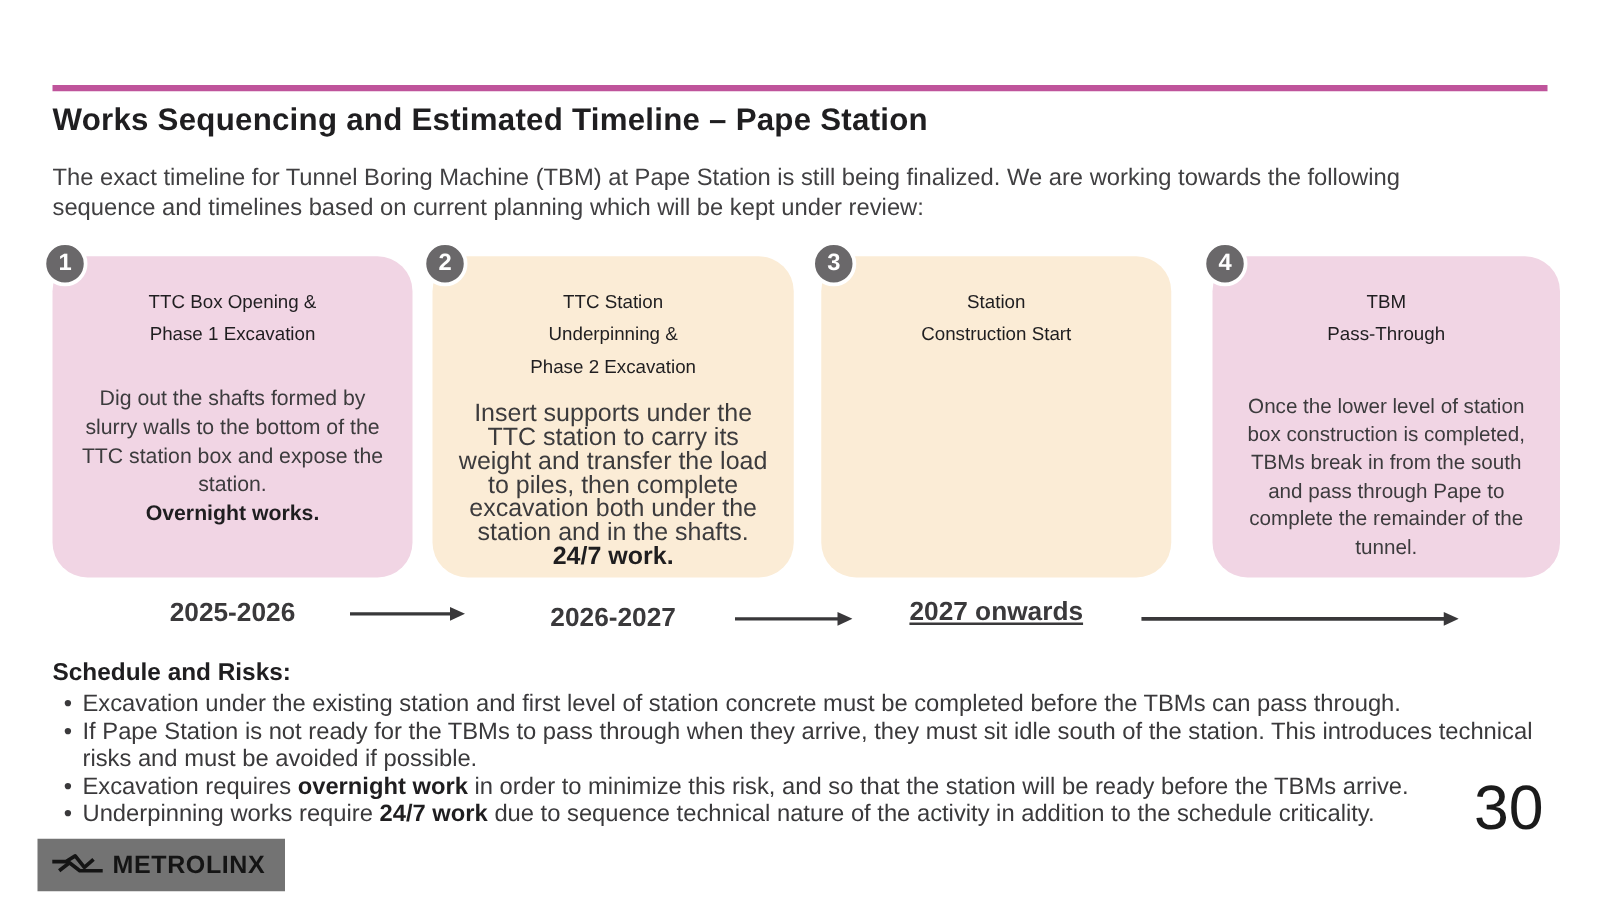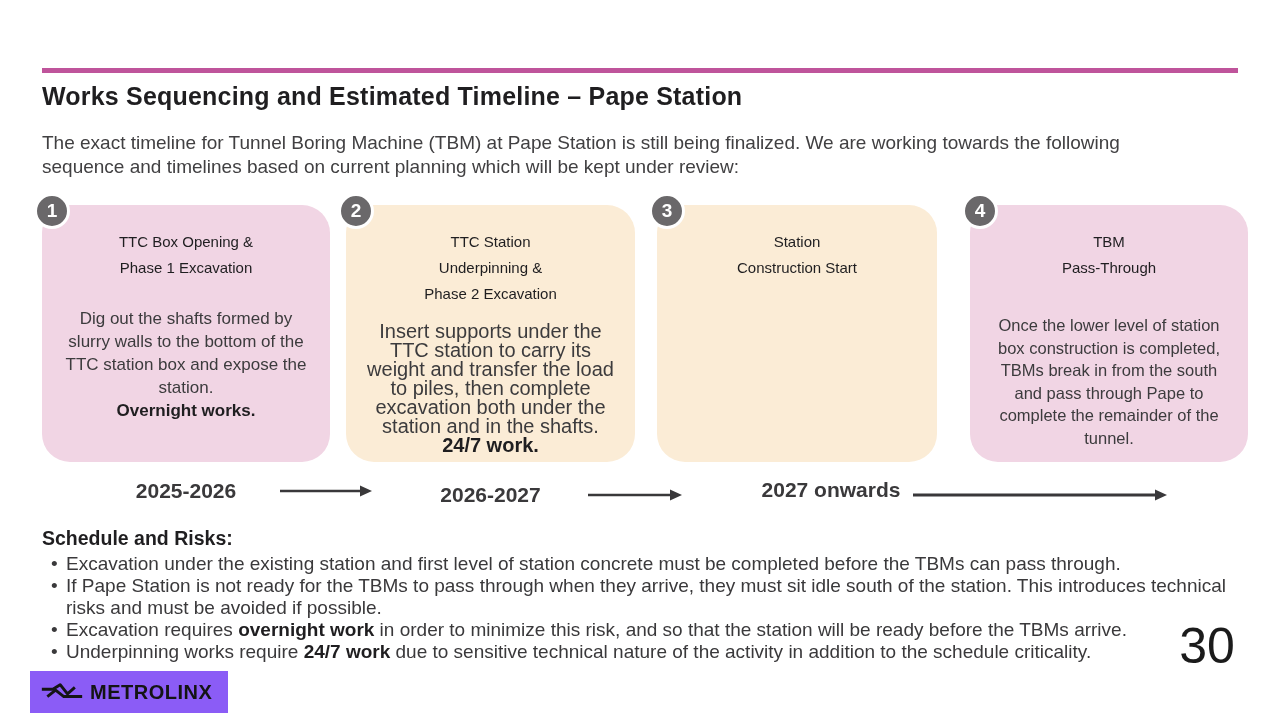--- a/index.html
+++ b/index.html
@@ -34,33 +34,33 @@
   .card1 .card-body { margin-top:26px; font-size:17px;   line-height:23px; }
   .card2 .card-body { margin-top:15px; font-size:20px; line-height:19px; }
   .card3 .card-body { margin-top:33px; font-size:16.5px; line-height:22.5px; }
   .card4 .card-body { margin-top:33px; font-size:16.5px; line-height:22.5px; }
   .card-emph { display:block; color:#1f1e20; }
 
   
   .tl-label { position:absolute; text-align:center; font-size:21px; font-weight:bold; color:#3a393b; }
   .tl-1 { left:42px;  width:288px; top:479px; }
   .tl-2 { left:346px; width:289px; top:483px; }
-  .tl-3 { left:691px; width:280px; top:478px; }
+  .tl-3 { left:657px; width:280px; top:478px;text-decoration:underline; }
   .arrow { position:absolute; }
 
   
   .risks { position:absolute; left:42px; top:527px; width:1200px; color:#3a393b; }
   .risks-heading { font-size:19.5px; font-weight:bold; color:#1f1e20; margin-bottom:3px; }
   .bullet { display:flex; font-size:19px; line-height:22px; }
   .b-marker { width:24px; padding-left:9px; flex:none; }
   .b-text { flex:1; }
   .b-text b { color:#1f1e20; }
 
   
-  .logo-box { position:absolute; left:30px; top:671px; width:198px; height:42px; background:#8b5cf6;
+  .logo-box { position:absolute; left:30px; top:671px; width:198px; height:42px; background:#737373;
               display:flex; align-items:center; padding-left:10px; }
   .logo-text { font-size:20px; font-weight:bold; letter-spacing:0.5px; color:#141414; margin-left:6px; }
   .page-num { position:absolute; left:1172px; top:617px; width:70px; text-align:center;
               font-size:50px; font-weight:400; color:#1b1b1b; font-family:"Liberation Sans",sans-serif; }
 </style>
 </head>
 <body>
 
 <div class="slide">
 
@@ -131,21 +131,21 @@
       <span class="b-text"><span>If Pape Station is not ready for the TBMs to pass through when they arrive, they must sit idle south of the station. This introduces technical risks and must be avoided if possible.</span><b></b><span></span></span>
     </div>
 
     <div class="bullet">
       <span class="b-marker">•</span>
       <span class="b-text"><span>Excavation requires </span><b>overnight work</b><span> in order to minimize this risk, and so that the station will be ready before the TBMs arrive.</span></span>
     </div>
 
     <div class="bullet">
       <span class="b-marker">•</span>
-      <span class="b-text"><span>Underpinning works require </span><b>24/7 work</b><span> due to sensitive technical nature of the activity in addition to the schedule criticality.</span></span>
+      <span class="b-text"><span>Underpinning works require </span><b>24/7 work</b><span> due to sequence technical nature of the activity in addition to the schedule criticality.</span></span>
     </div>
   </div>
 
   <div class="logo-box">
     <svg width="44" height="22" viewBox="0 0 48 22">
       <path d="M2 8 H14 L22 3 L30 13 L38 6" fill="none" stroke="#141414" stroke-width="3.2" stroke-linejoin="round"></path>
       <path d="M8 16 L17 9 L26 16 H46" fill="none" stroke="#141414" stroke-width="3.2" stroke-linejoin="round"></path>
     </svg>
     <span class="logo-text">METROLINX</span>
   </div>

